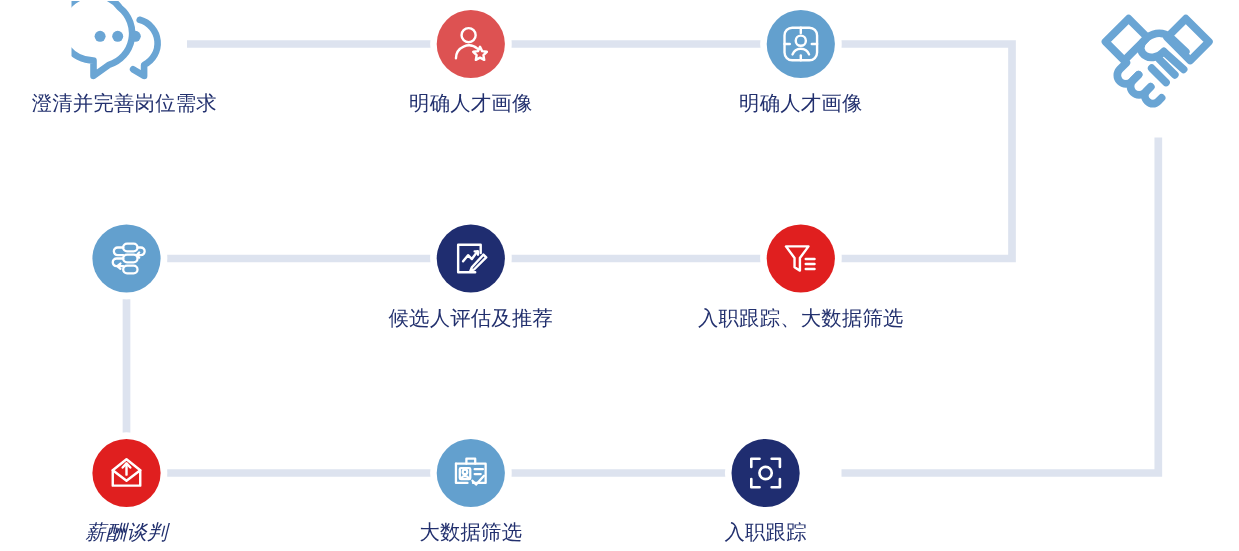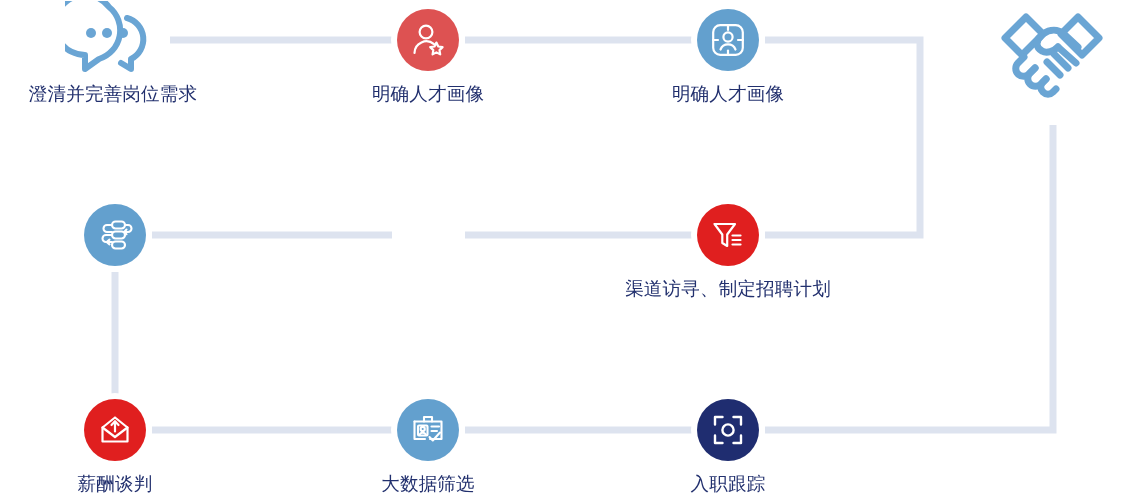--- a/index.html
+++ b/index.html
@@ -149,38 +149,53 @@
             <path d="M15 18 L9 18 A3.5 3.5 0 0 0 9 25 L15 25"></path>
             <path d="M28 8 L31 8 A3.5 3.5 0 0 1 31 15 L27.5 15"></path>
             <path d="M29.5 12.6 L27.2 15 L29.5 17.2"></path>
             <path d="M12.5 22.6 L9.6 25 L12.5 27.4"></path>
           </g>
         </svg>
       </div>
     </div>
   </div>
 
+  <div class="node" style="left:428px; top:198px;">
+    <div class="badge">
+      <div class="disc" style="background:#1f2d70;">
+        <svg class="icon-svg" width="36" height="36" viewBox="0 0 36 36">
+          <g fill="none" stroke="#ffffff" stroke-width="2.2" stroke-linecap="round" stroke-linejoin="round">
+            <path d="M27 13 L27 5.5 L6.5 5.5 L6.5 30.5 L22 30.5"></path>
+            <path d="M11 20.5 L15.5 15 L19 18.5 L24 11.5"></path>
+            <path d="M21.5 11.5 L24.5 11.5 L24.5 14.5"></path>
+            <path d="M29.5 14.5 L32 17 L21 28 L17.5 29.5 L19 26 Z"></path>
+          </g>
+        </svg>
+      </div>
+    </div>
+    <div class="node-label">候选人评估及推荐</div>
+  </div>
 
   <div class="node" style="left:728px; top:198px;">
     <div class="badge">
       <div class="disc" style="background:#e01f1f;">
         <svg class="icon-svg" width="36" height="36" viewBox="0 0 36 36">
           <g fill="none" stroke="#ffffff" stroke-width="2.2" stroke-linecap="round" stroke-linejoin="round">
             <path d="M4.5 7 L25 7 L17.2 17.5 L17.2 29 L12.3 26 L12.3 17.5 Z"></path>
             <path d="M22.5 18.5 L30.5 18.5"></path>
             <path d="M22.5 23 L30.5 23"></path>
             <path d="M22.5 27.5 L30.5 27.5"></path>
           </g>
         </svg>
       </div>
     </div>
-    <div class="node-label">渠道访寻、制定招聘计划</div>
-  </div>
-
-  <div class="node" style="left:115px; top:393px;">
+    <div class="node-label">入职跟踪、大数据筛选</div>
+  </div>
+
+  <div class="node" style="left:115px; top:393px;font-style:italic;">
     <div class="badge">
       <div class="disc" style="background:#e01f1f;">
         <svg class="icon-svg" width="36" height="36" viewBox="0 0 36 36">
           <g fill="none" stroke="#ffffff" stroke-width="2.2" stroke-linecap="round" stroke-linejoin="round">
             <path d="M5.5 15.5 L18 5.5 L30.5 15.5 L30.5 29.5 L5.5 29.5 Z"></path>
             <path d="M5.5 15.5 L18 25 L30.5 15.5"></path>
             <path d="M18 19.5 L18 9.5"></path>
             <path d="M14.5 13 L18 9.3 L21.5 13"></path>
           </g>
         </svg>
@@ -203,21 +218,21 @@
             <path d="M21.5 14.5 L29 14.5"></path>
             <path d="M21.5 19 L27 19"></path>
             <path d="M19.5 25 L22.8 28.5 L30 20.5"></path>
           </g>
         </svg>
       </div>
     </div>
     <div class="node-label">大数据筛选</div>
   </div>
 
-  <div class="node" style="left:728px; top:393px;text-align:center;">
+  <div class="node" style="left:696px; top:393px;text-align:center;">
     <div class="badge">
       <div class="disc" style="background:#1f2d70;">
         <svg class="icon-svg" width="36" height="36" viewBox="0 0 36 36">
           <g fill="none" stroke="#ffffff" stroke-width="2.4" stroke-linecap="round" stroke-linejoin="round">
             <path d="M5 12.5 L5 5 L12.5 5"></path>
             <path d="M23.5 5 L31 5 L31 12.5"></path>
             <path d="M31 23.5 L31 31 L23.5 31"></path>
             <path d="M12.5 31 L5 31 L5 23.5"></path>
             <circle cx="18" cy="18" r="5.6"></circle>
           </g>

